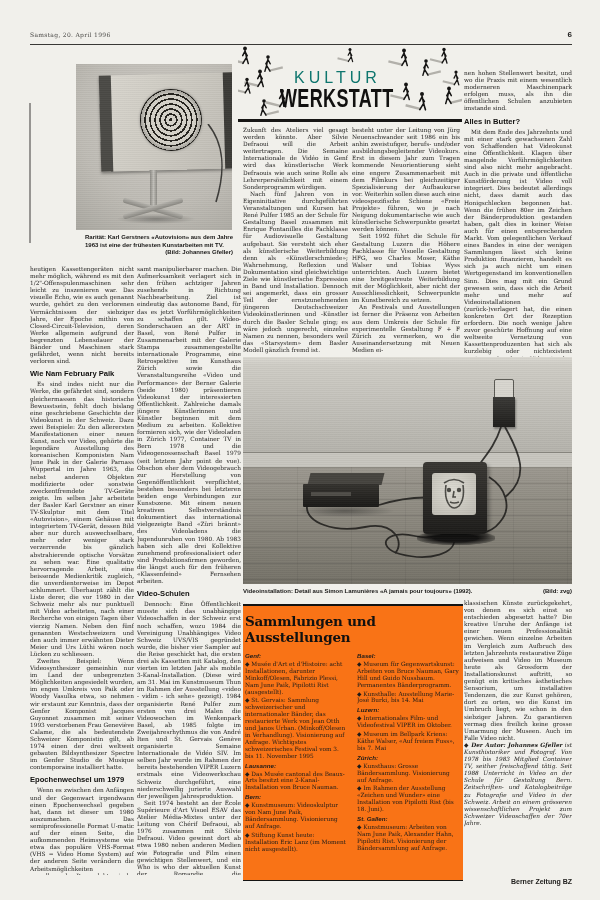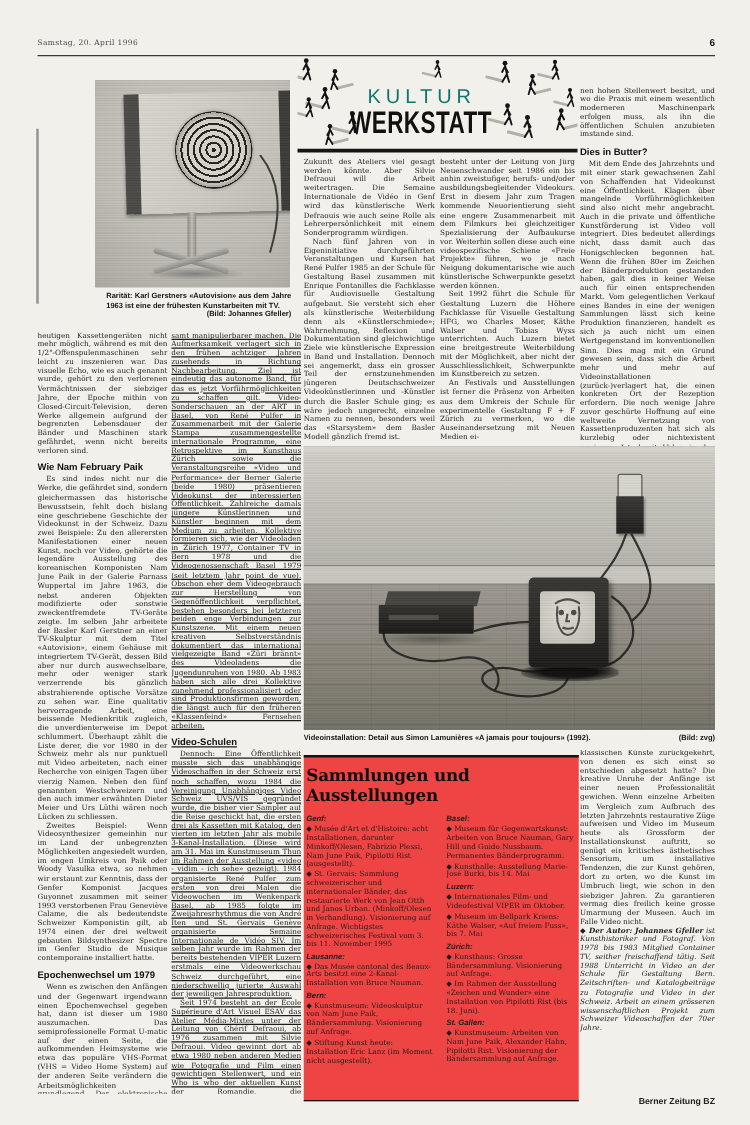--- a/index.html
+++ b/index.html
@@ -19,21 +19,21 @@
   .k1{position:absolute;left:56px;top:33px;font-family:"Liberation Sans",sans-serif;font-size:16px;font-weight:400;letter-spacing:4px;color:#0f766e;}
   .k2{position:absolute;left:42px;top:48px;font-family:"Liberation Sans",sans-serif;font-size:25px;font-weight:bold;color:#121110;transform:scaleX(.72);transform-origin:left top;letter-spacing:.5px;}
   .k-rule{position:absolute;left:0;right:0;bottom:0;height:3px;background:#161514;}
 
   
   .col{position:absolute;font-size:5.8px;line-height:7.1px;text-align:justify;overflow:hidden;}
   .col p{margin:0;text-indent:7px;}
   .col p.ni{text-indent:0;}
   .col h3{font-family:"Liberation Sans",sans-serif;font-weight:bold;font-size:7.6px;line-height:8.5px;margin:5px 0 2.5px;color:#121110;}
   .c1{left:30px;top:266px;width:104px;height:609px;}
-  .c2{left:137px;top:266px;width:104px;height:609px;text-decoration:underline;}
+  .c2{left:137px;top:266px;width:104px;height:609px;}
   .c3{left:243px;top:127px;width:105px;height:227px;}
   .c4{left:352px;top:127px;width:108px;height:227px;}
   .c5{left:464px;top:70px;width:108px;height:288px;}
   .c6{left:464px;top:600px;width:108px;height:276px;}
   .author{margin-top:4px;font-style:italic;color:#22211f;}
   .author .alabel{font-weight:bold;}
 
   
   .photo1{position:absolute;left:76px;top:64px;width:156px;height:166px;background:radial-gradient(circle at 55% 35%,#cfccc5 0%,#bfbcb5 60%,#aaa8a1 100%);overflow:hidden;}
   .tv-panel{position:absolute;left:24px;top:10px;width:112px;height:96px;background:linear-gradient(115deg,#d8d5cd 0%,#ccc9c1 55%,#c0bdb5 100%);border-left:12px solid #4b4a46;border-right:12px solid #3c3b37;transform:rotate(-1.5deg);box-shadow:0 2px 3px rgba(0,0,0,.35);}
@@ -59,21 +59,21 @@
   .p2-vcr .slot{position:absolute;left:8px;top:8px;width:40px;height:4px;background:#4f4d48;}
   .p2-vcr-shadow{position:absolute;left:52px;top:148px;width:100px;height:12px;background:radial-gradient(ellipse at center,rgba(0,0,0,.35),transparent 70%);}
   .p2-monitor{position:absolute;left:180px;top:105px;width:64px;height:72px;background:linear-gradient(#393733,#1d1c1a);border-radius:4px;box-shadow:2px 3px 4px rgba(0,0,0,.4);}
   .p2-screen{position:absolute;left:9px;top:11px;width:44px;height:42px;background:radial-gradient(circle at 45% 40%,#dcdad2,#bdbab1);border-radius:3px;overflow:hidden;}
   .p2-mon-base{position:absolute;left:174px;top:174px;width:78px;height:14px;background:radial-gradient(ellipse at center,#151413 40%,rgba(0,0,0,.3) 70%,transparent 75%);}
   .cables,.face{position:absolute;left:0;top:0;}
   .grain{position:absolute;inset:0;background:repeating-linear-gradient(0deg,rgba(255,255,255,.025) 0 1px,rgba(0,0,0,.03) 1px 2px);pointer-events:none;}
   .cap2{position:absolute;left:243px;top:588px;width:329px;display:flex;justify-content:space-between;font-family:"Liberation Sans",sans-serif;font-weight:bold;font-size:6px;color:#171615;}
 
   
-  .box{position:absolute;left:243px;top:604px;width:220px;height:274px;border-top:2px solid #141312;border-bottom:1px solid #141312;background:#ef4444;overflow:hidden;}
+  .box{position:absolute;left:243px;top:604px;width:220px;height:274px;border-top:2px solid #141312;border-bottom:1px solid #141312;background:#f97316;overflow:hidden;}
   .box-title{font-family:"DejaVu Serif",serif;font-weight:bold;font-size:13.5px;letter-spacing:-.2px;margin:7px 2px 5px;color:#121110;}
   .box-cols{display:flex;gap:10px;padding:0 2px;}
   .bx-col{width:102px;font-size:5.8px;line-height:6.9px;overflow:hidden;height:230px;}
   .bx-city{font-family:"Liberation Sans",sans-serif;font-weight:bold;font-style:italic;font-size:6.2px;margin:3px 0 1px;}
   .bx-item{margin:0 0 2px;text-align:left;}
 </style>
 </head>
 <body>
 
 <div class="page">
@@ -153,21 +153,21 @@
   </div>
 
   <div class="col c4">
     <p class="ni">besteht unter der Leitung von Jürg Neuenschwander seit 1986 ein bis anhin zweistufiger, berufs- und/oder ausbildungsbegleitender Videokurs. Erst in diesem Jahr zum Tragen kommende Neuorientierung sieht eine engere Zusammenarbeit mit dem Filmkurs bei gleichzeitiger Spezialisierung der Aufbaukurse vor. Weiterhin sollen diese auch eine videospezifische Schiene «Freie Projekte» führen, wo je nach Neigung dokumentarische wie auch künstlerische Schwerpunkte gesetzt werden können.</p>
     <p>Seit 1992 führt die Schule für Gestaltung Luzern die Höhere Fachklasse für Visuelle Gestaltung HFG, wo Charles Moser, Käthe Walser und Tobias Wyss unterrichten. Auch Luzern bietet eine breitgestreute Weiterbildung mit der Möglichkeit, aber nicht der Ausschliesslichkeit, Schwerpunkte im Kunstbereich zu setzen.</p>
     <p>An Festivals und Ausstellungen ist ferner die Präsenz von Arbeiten aus dem Umkreis der Schule für experimentelle Gestaltung F + F Zürich zu vermerken, wo die Auseinandersetzung mit Neuen Medien ei-</p>
   </div>
 
   <div class="col c5">
     <p class="ni">nen hohen Stellenwert besitzt, und wo die Praxis mit einem wesentlich moderneren Maschinenpark erfolgen muss, als ihn die öffentlichen Schulen anzubieten imstande sind.</p>
-    <h3>Dies in Butter?</h3>
+    <h3>Alles in Butter?</h3>
     <p>Mit dem Ende des Jahrzehnts und mit einer stark gewachsenen Zahl von Schaffenden hat Videokunst eine Öffentlichkeit. Klagen über mangelnde Vorführmöglichkeiten sind also nicht mehr angebracht. Auch in die private und öffentliche Kunstförderung ist Video voll integriert. Dies bedeutet allerdings nicht, dass damit auch das Honigschlecken begonnen hat. Wenn die frühen 80er im Zeichen der Bänderproduktion gestanden haben, galt dies in keiner Weise auch für einen entsprechenden Markt. Vom gelegentlichen Verkauf eines Bandes in eine der wenigen Sammlungen lässt sich keine Produktion finanzieren, handelt es sich ja auch nicht um einen Wertgegenstand im konventionellen Sinn. Dies mag mit ein Grund gewesen sein, dass sich die Arbeit mehr und mehr auf Videoinstallationen (zurück-)verlagert hat, die einen konkreten Ort der Rezeption erfordern. Die noch wenige Jahre zuvor geschürte Hoffnung auf eine weltweite Vernetzung von Kassettenproduzenten hat sich als kurzlebig oder nichtexistent erwiesen. Ist damit Video in den Schoss der</p>
   </div>
 
   <div class="photo2">
     <div class="p2-wall"></div>
     <div class="p2-base"></div>
     <div class="p2-floor"></div>
     <div class="p2-socket"></div>
     <div class="p2-adapter"></div>
     <div class="p2-vcr-shadow"></div>

